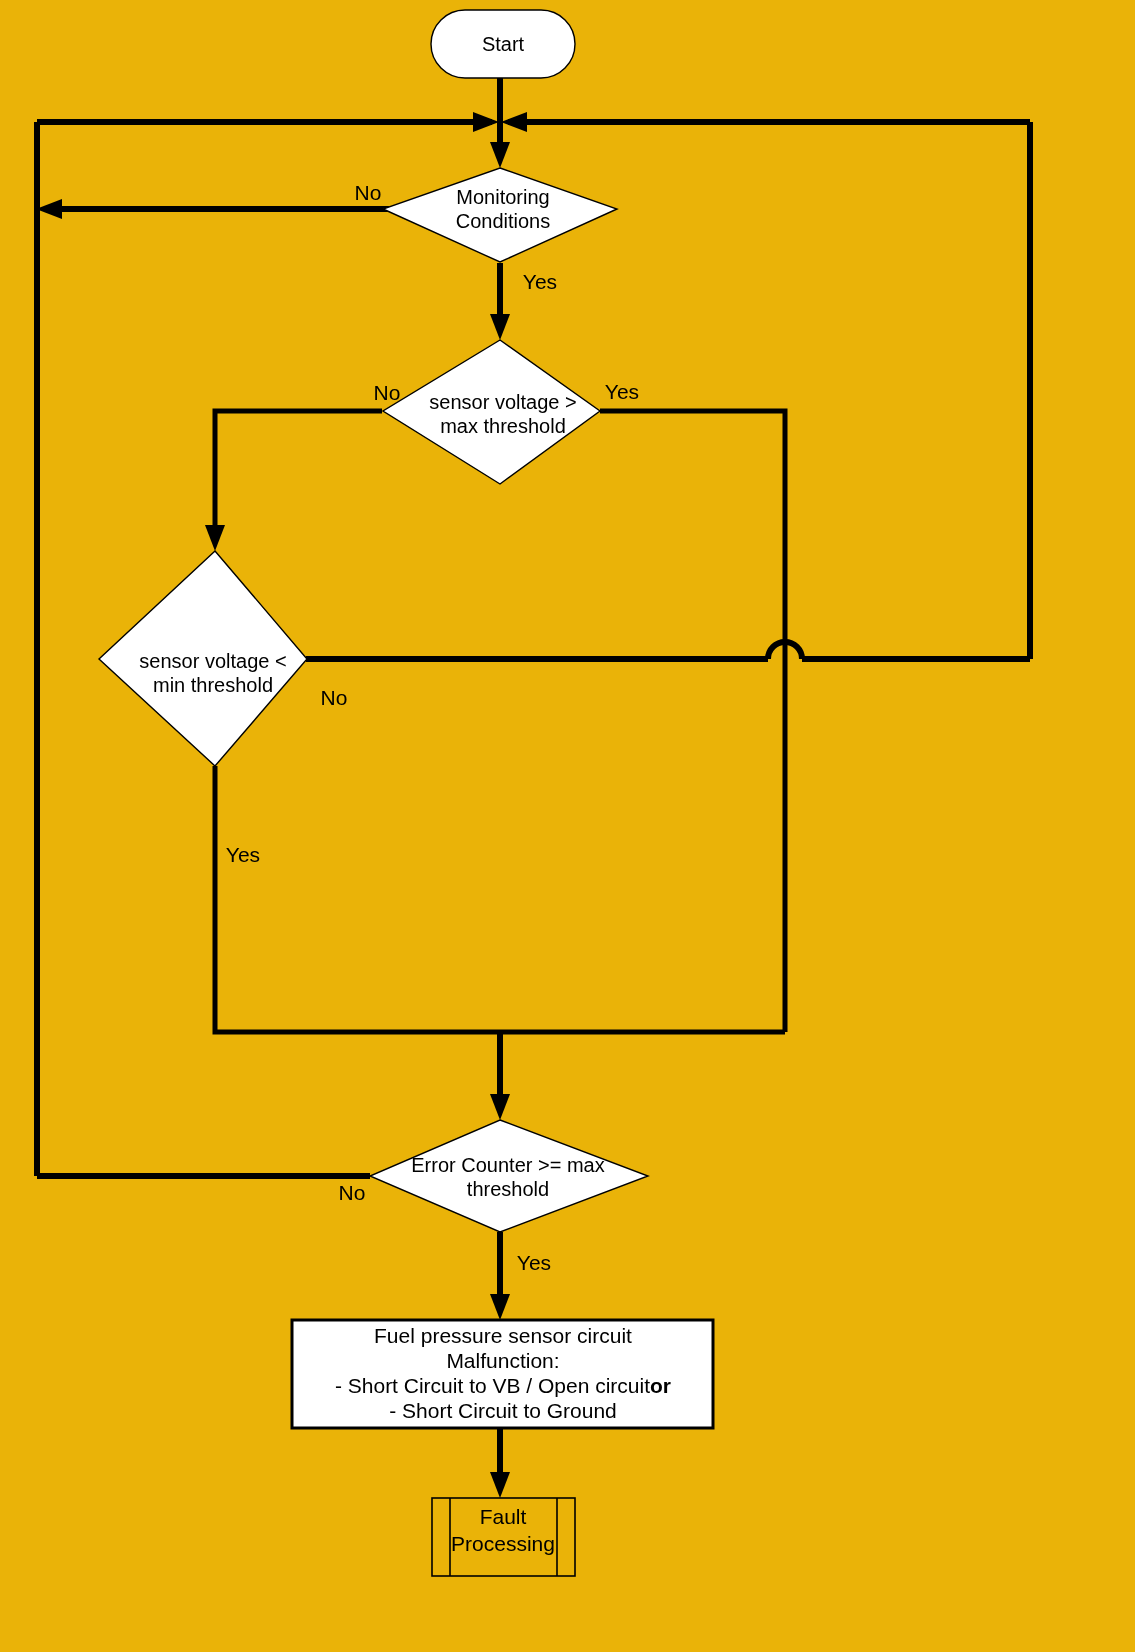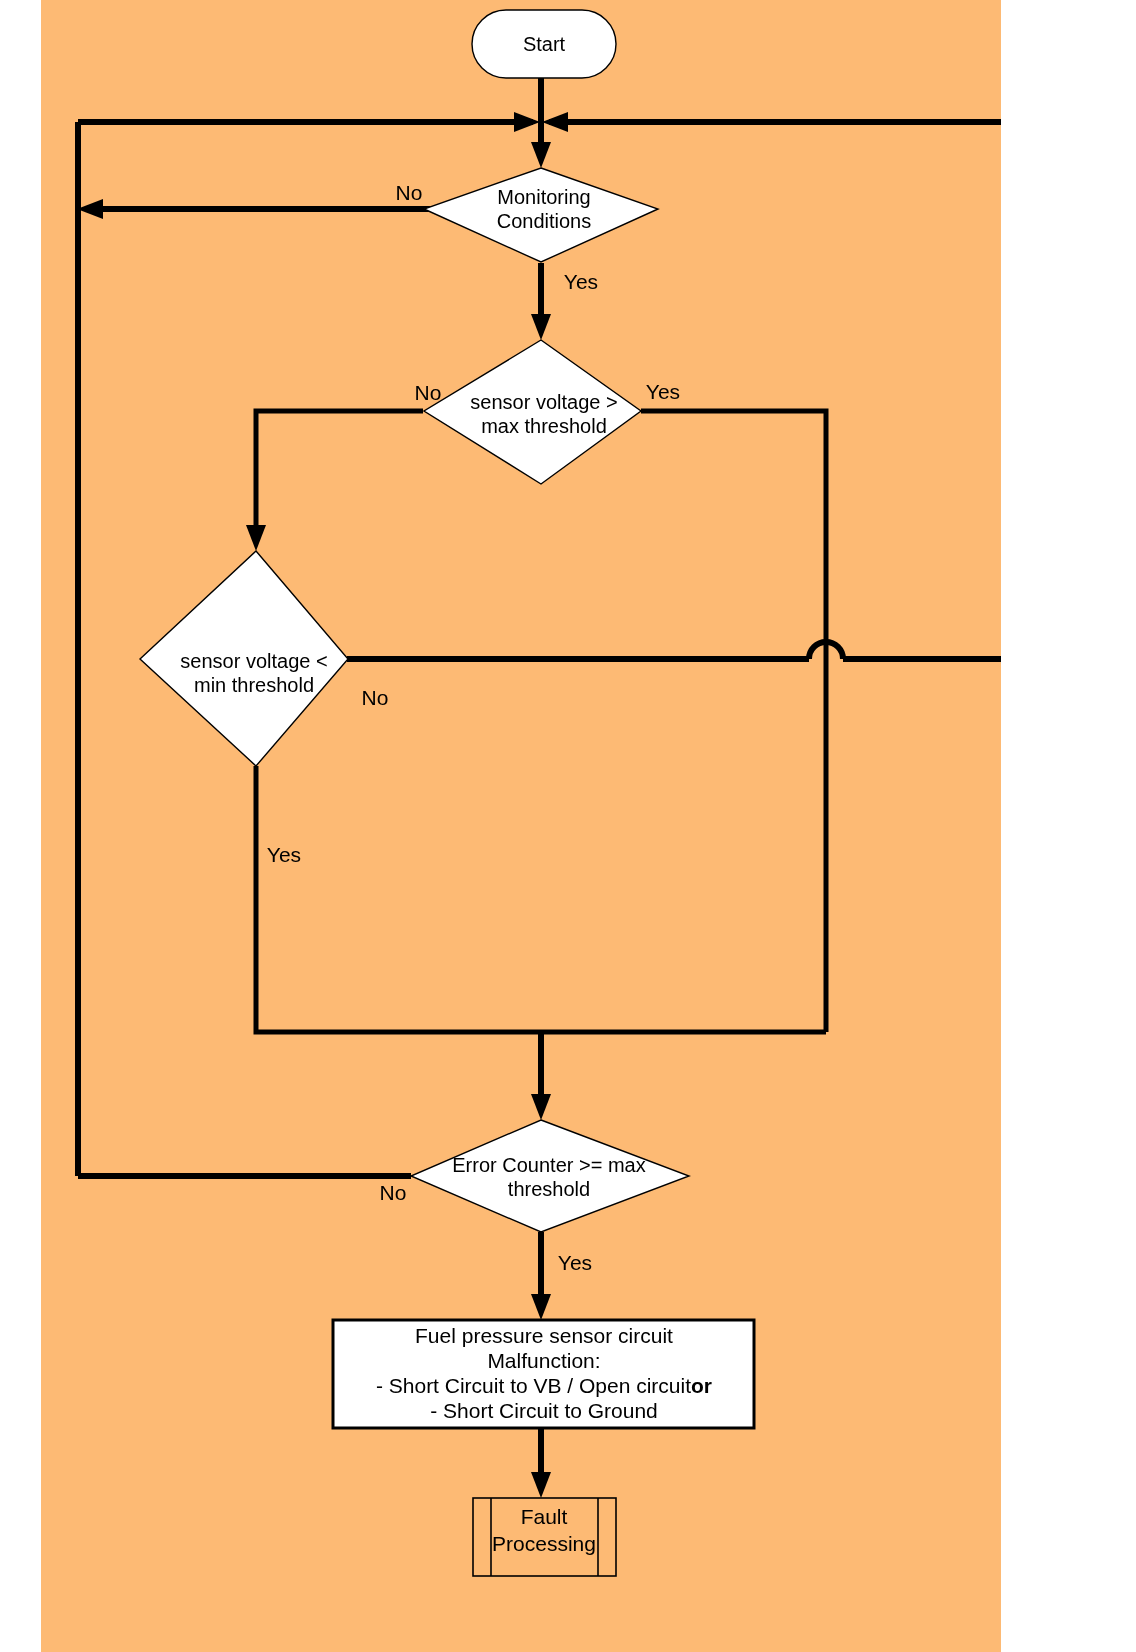--- a/index.html
+++ b/index.html
@@ -5,25 +5,24 @@
   html, body {
     margin: 0;
     padding: 0;
     background: #ffffff;
   }
   body {
     font-family: "Liberation Sans", sans-serif;
   }
   #flowchart-root {
     position: relative;
-    width: 960px;
+    width: 1135px;
     height: 1652px;
-    background: #fdba74;
+    background: #eab308;
     overflow: hidden;
-    margin-left: 41px;
   }
   svg.chart {
     display: block;
     width: 1136px;
     height: 1652px;
   }
   .shape-stroke {
     fill: #ffffff;
     stroke: #000000;
     stroke-width: 1.4;

